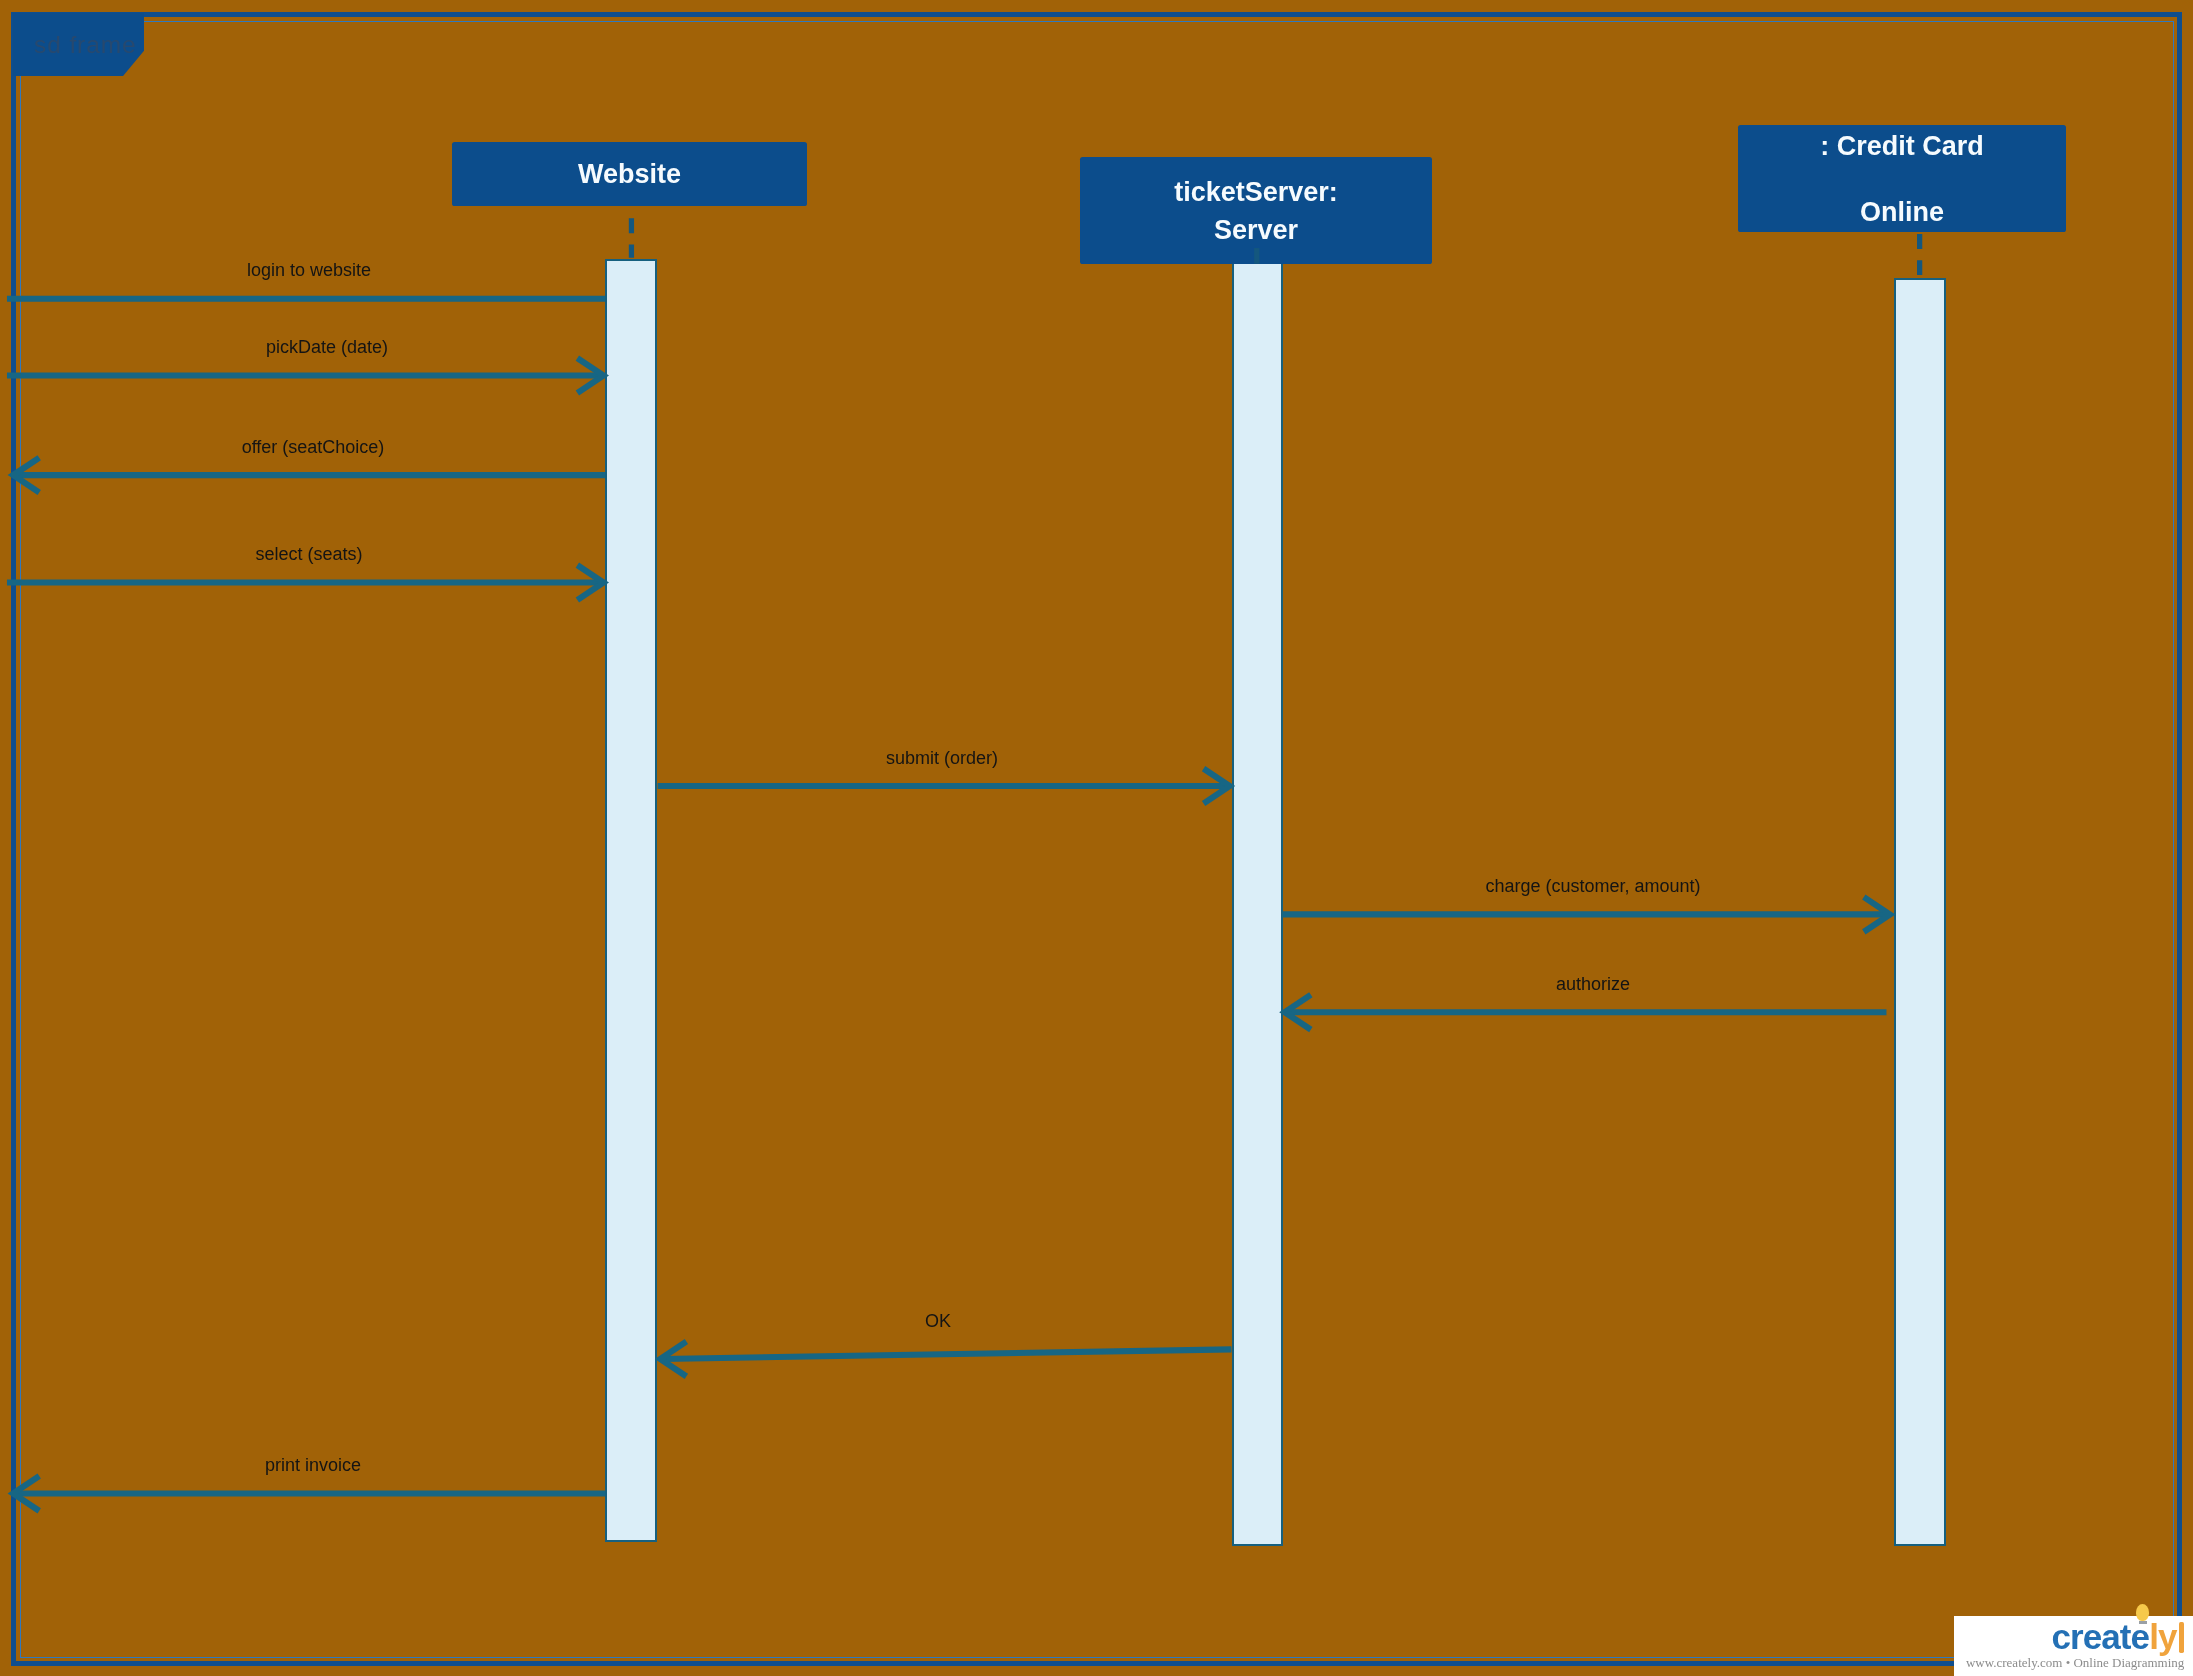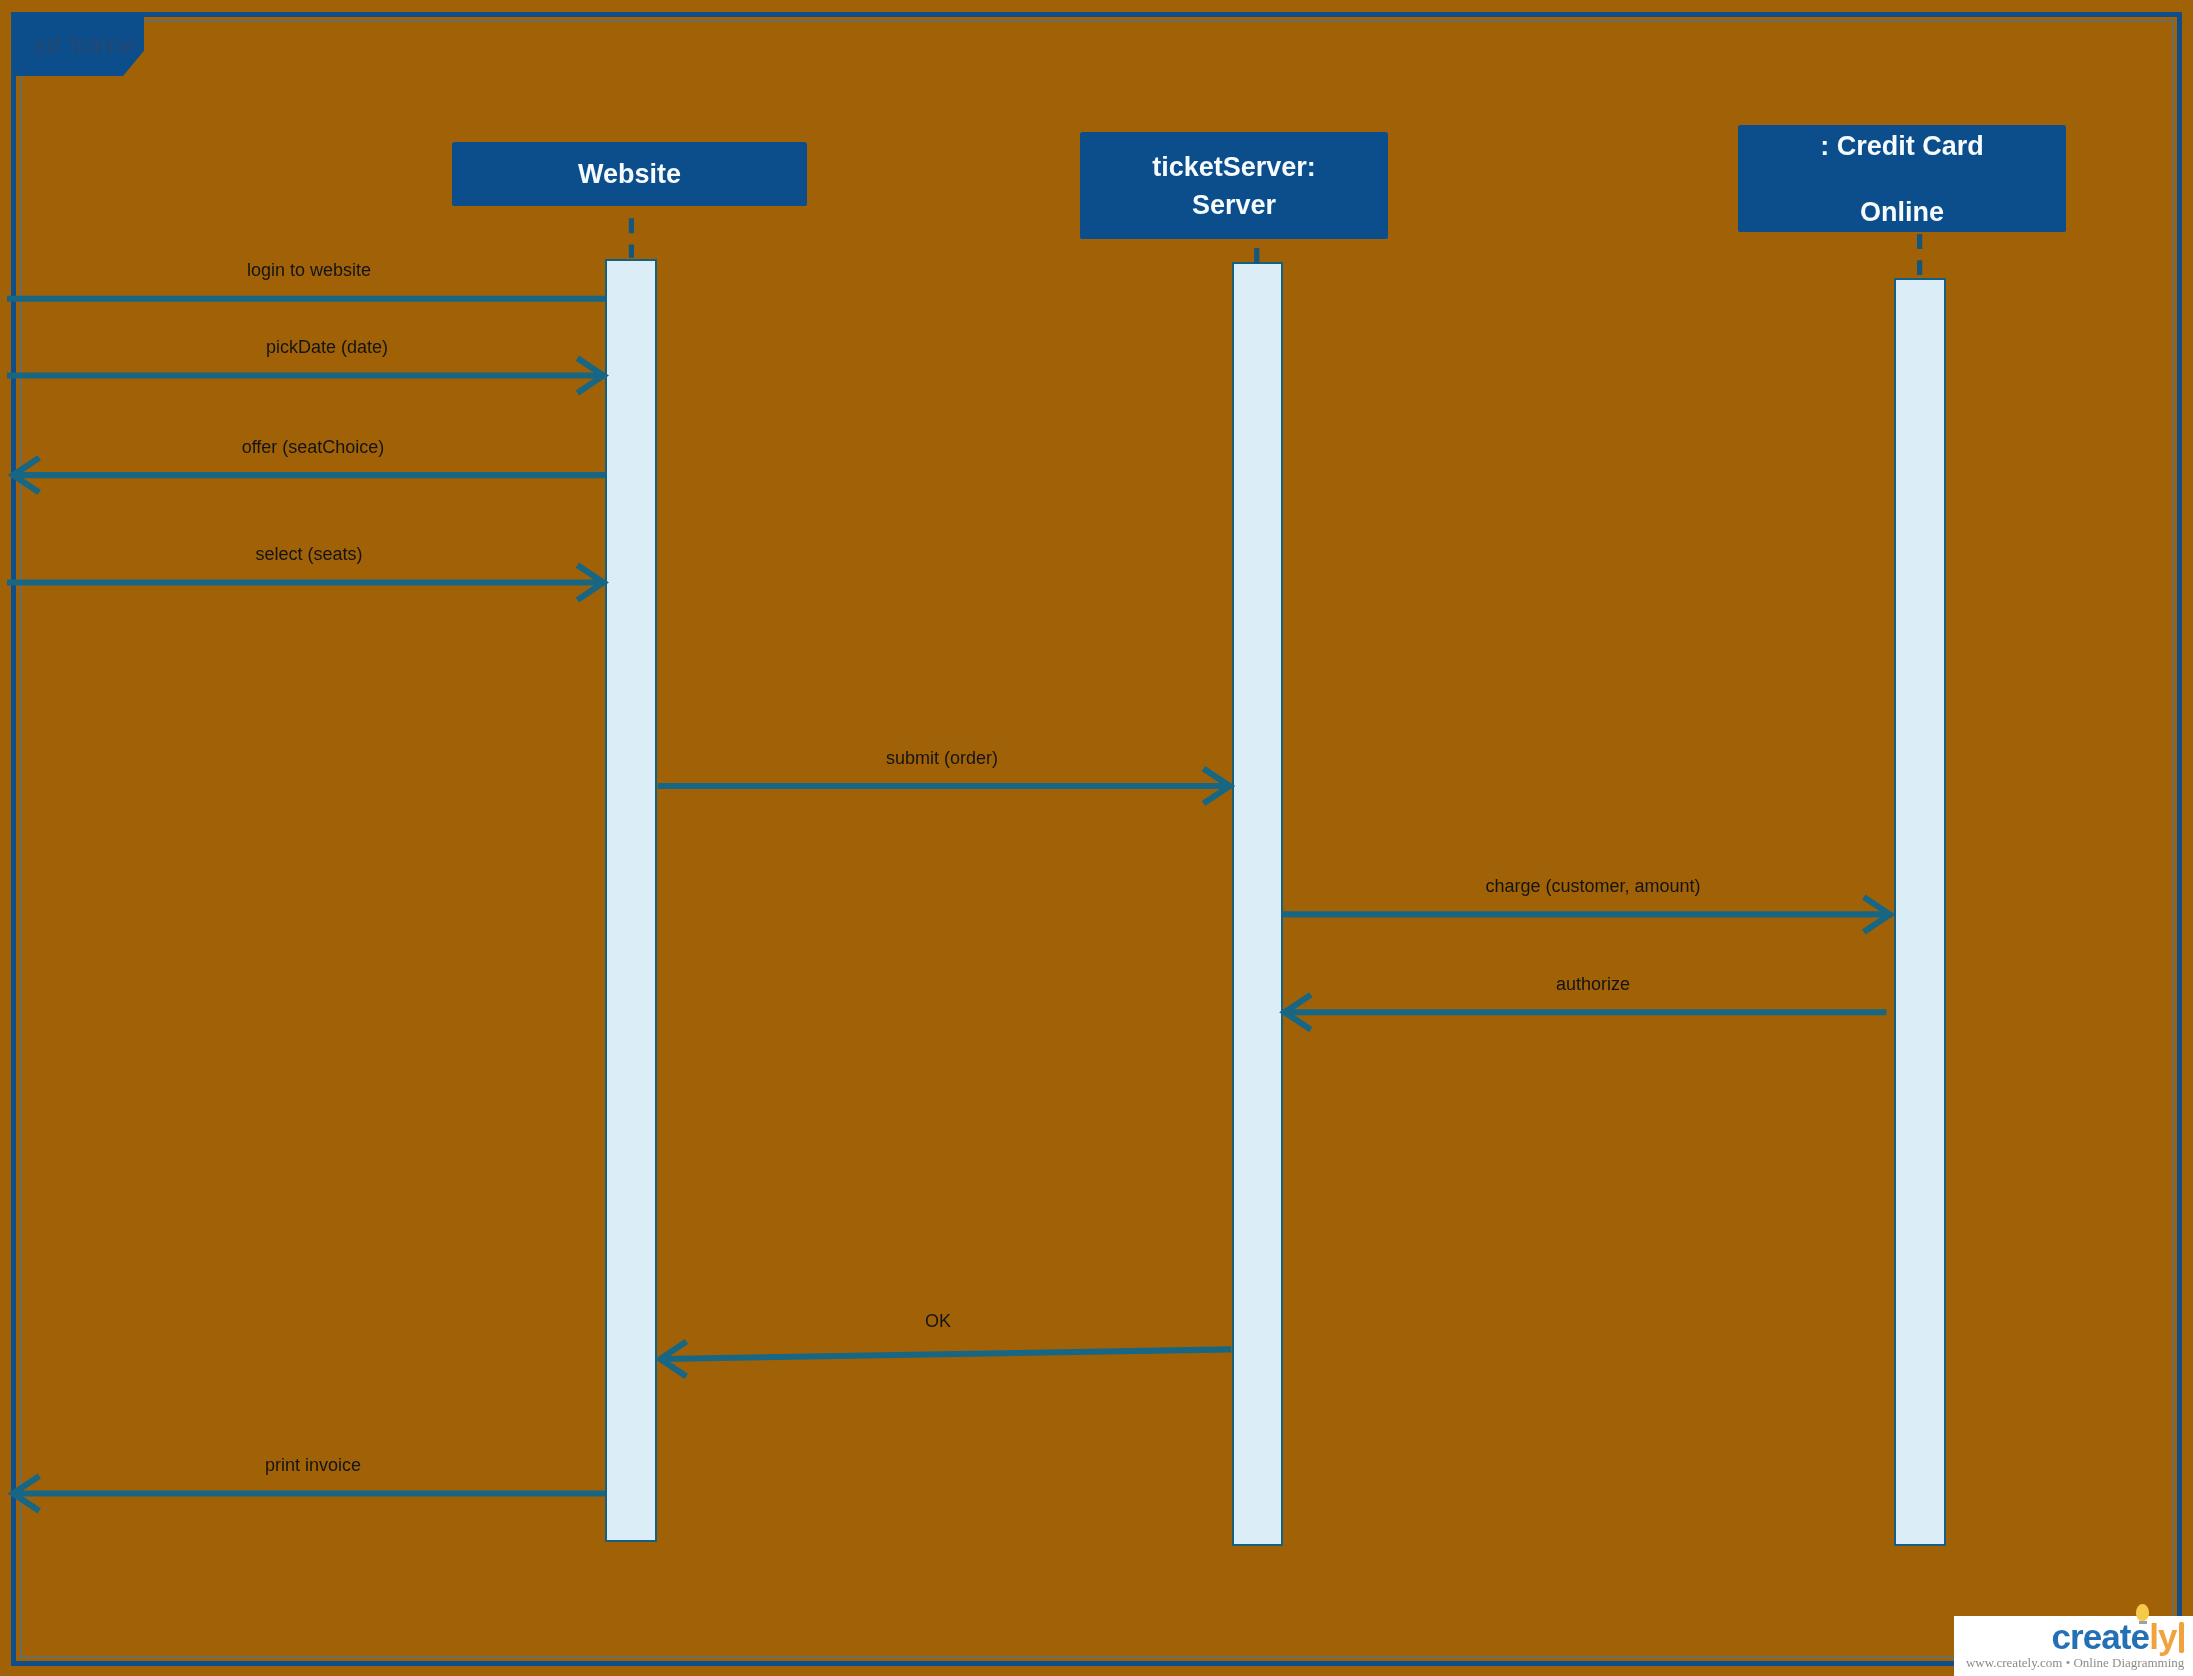--- a/index.html
+++ b/index.html
@@ -14,21 +14,21 @@
   .pentagon{position:absolute;left:13px;top:13px;width:131px;height:63px;background:#0C4D8C;
             clip-path:polygon(0 0,100% 0,100% 60%,84% 100%,0 100%);
             display:flex;align-items:center;padding-left:21px;box-sizing:border-box;z-index:3;}
   .pentagon span{font-size:24.5px;color:#27496F;letter-spacing:0.9px;}
 
   
   .actor{position:absolute;background:#0C4D8C;color:#F6FBFE;display:flex;flex-direction:column;
          align-items:center;justify-content:center;font-weight:bold;font-size:27px;line-height:38px;
          border-radius:2.6px;z-index:2;text-align:center;}
   .actor-website{left:452px;top:142px;width:355px;height:64px;}
-  .actor-ticket {left:1080px;top:132px;width:308px;height:107px;}
+  .actor-ticket {left:1080px;top:157px;width:352px;height:107px;}
   .actor-credit {left:1738px;top:125px;width:328px;height:107px;gap:28px;}
 
   
   .bar{position:absolute;background:#DBEEF8;border:2.6px solid #16607F;box-sizing:border-box;z-index:1;}
   .bar-website{left:605px;top:259px;width:52px;height:1283px;}
   .bar-ticket {left:1232px;top:262px;width:51px;height:1284px;}
   .bar-credit {left:1894px;top:278px;width:52px;height:1268px;}
 
   
   .overlay{position:absolute;left:0;top:0;z-index:2;}

